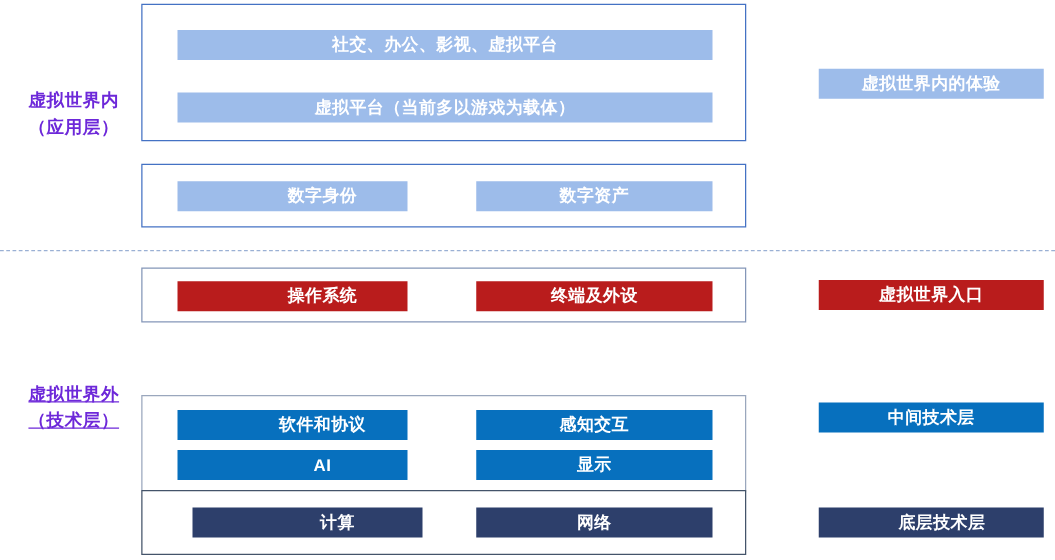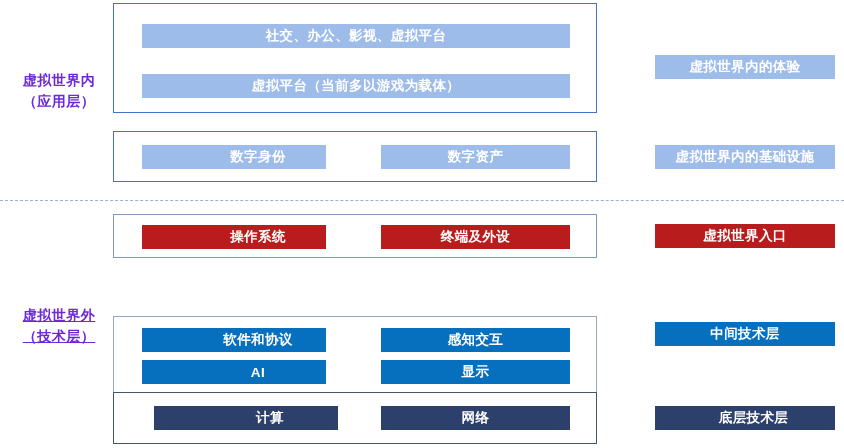--- a/index.html
+++ b/index.html
@@ -105,21 +105,20 @@
   <div class="group-box gb-light" style="top:3px;height:110px;">
     <div class="bar wide c-light" style="top:20px;height:24px;">社交、办公、影视、虚拟平台</div>
     <div class="bar wide c-light" style="top:70px;height:24px;">虚拟平台（当前多以游戏为载体）</div>
   </div>
   <div class="rlabel c-light" style="top:55px;">虚拟世界内的体验</div>
 
   <div class="group-box gb-light" style="top:131px;height:51px;">
     <div class="bar colL c-light" style="top:13px;height:24px;">数字身份</div>
     <div class="bar colR c-light" style="top:13px;height:24px;">数字资产</div>
   </div>
-  <div class="rlabel c-light" style="top:145px;">虚拟世界内的基础设施</div>
 
   <div class="divider" style="top:200px;"></div>
 
   <div class="group-box gb-mid" style="top:214px;height:44px;">
     <div class="bar colL c-mid" style="top:10px;height:24px;">操作系统</div>
     <div class="bar colR c-mid" style="top:10px;height:24px;">终端及外设</div>
   </div>
   <div class="rlabel c-mid" style="top:224px;">虚拟世界入口</div>
 
   <div class="group-box gb-blue" style="top:290px;height:78px;margin-top:26px;">

